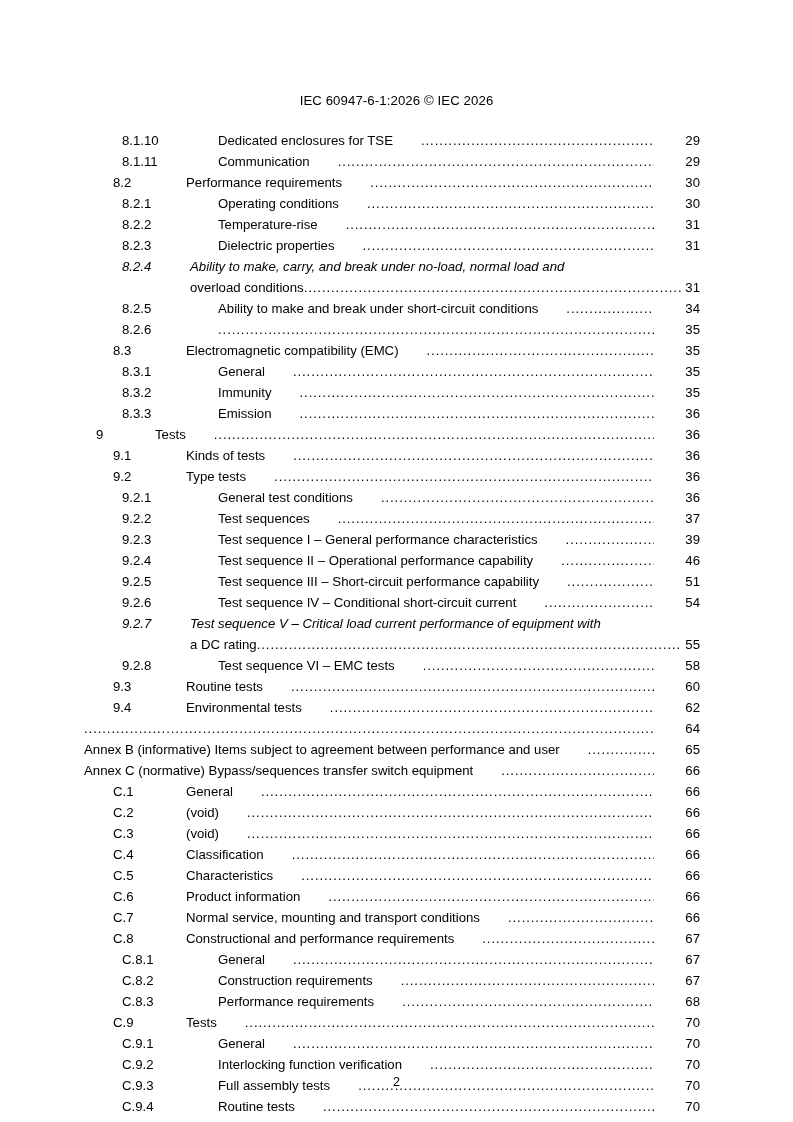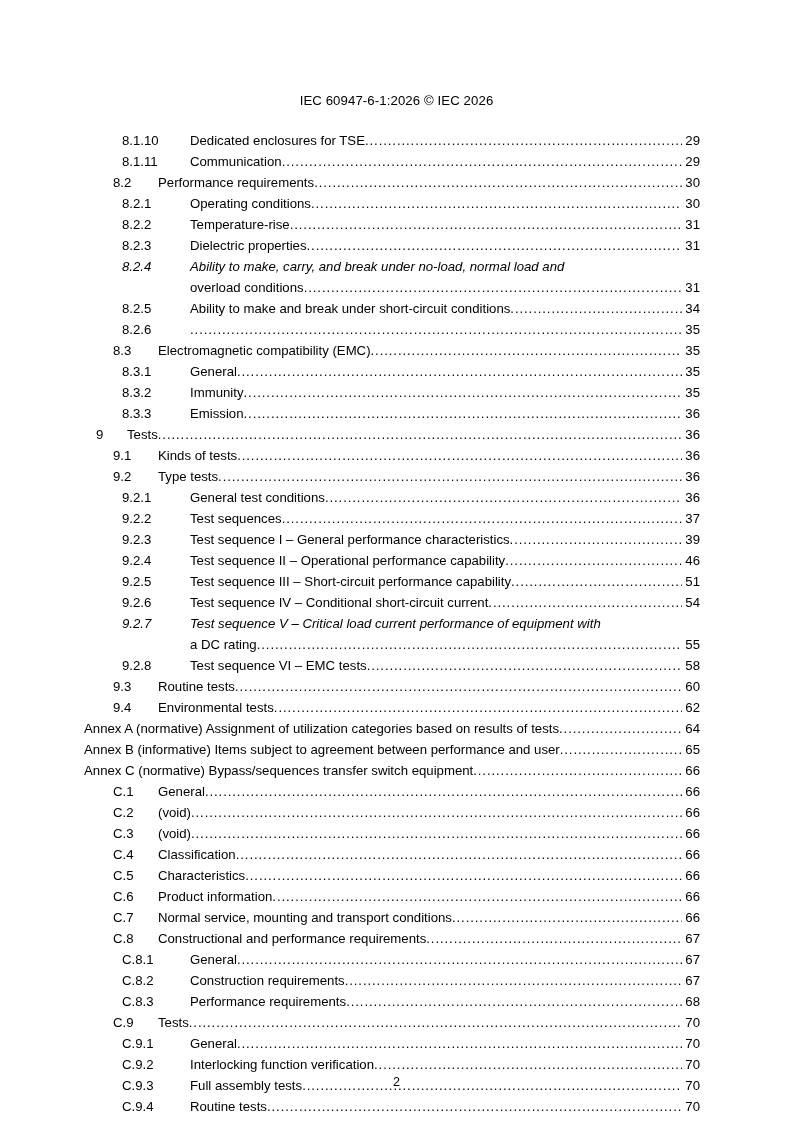--- a/index.html
+++ b/index.html
@@ -46,20 +46,21 @@
     left: 0;
     width: 793px;
   }
   
   .row {
     display: flex;
     align-items: center;
     font-size: 13.2px;
     line-height: 21px;
     white-space: nowrap;
+    gap: 28px;
   }
   .num {
     flex: 0 0 auto;
     text-align: left;
   }
   .label {
     flex: 0 0 auto;
   }
   .dots {
     flex: 1 1 auto;
@@ -283,21 +284,20 @@
         <span class="dots"></span>
         <span class="pg">60</span>
       </div>
       <div class="row lvl2">
         <span class="num">9.4</span>
         <span class="label">Environmental tests</span>
         <span class="dots"></span>
         <span class="pg">62</span>
       </div>
       <div class="row annex">
-        <span class="label">Annex A (normative)  Assignment of utilization categories based on results of tests</span>
         <span class="dots"></span>
         <span class="pg">64</span>
       </div>
       <div class="row annex">
         <span class="label">Annex B (informative)  Items subject to agreement between performance and user</span>
         <span class="dots"></span>
         <span class="pg">65</span>
       </div>
       <div class="row annex">
         <span class="label">Annex C (normative)  Bypass/sequences transfer switch equipment</span>

